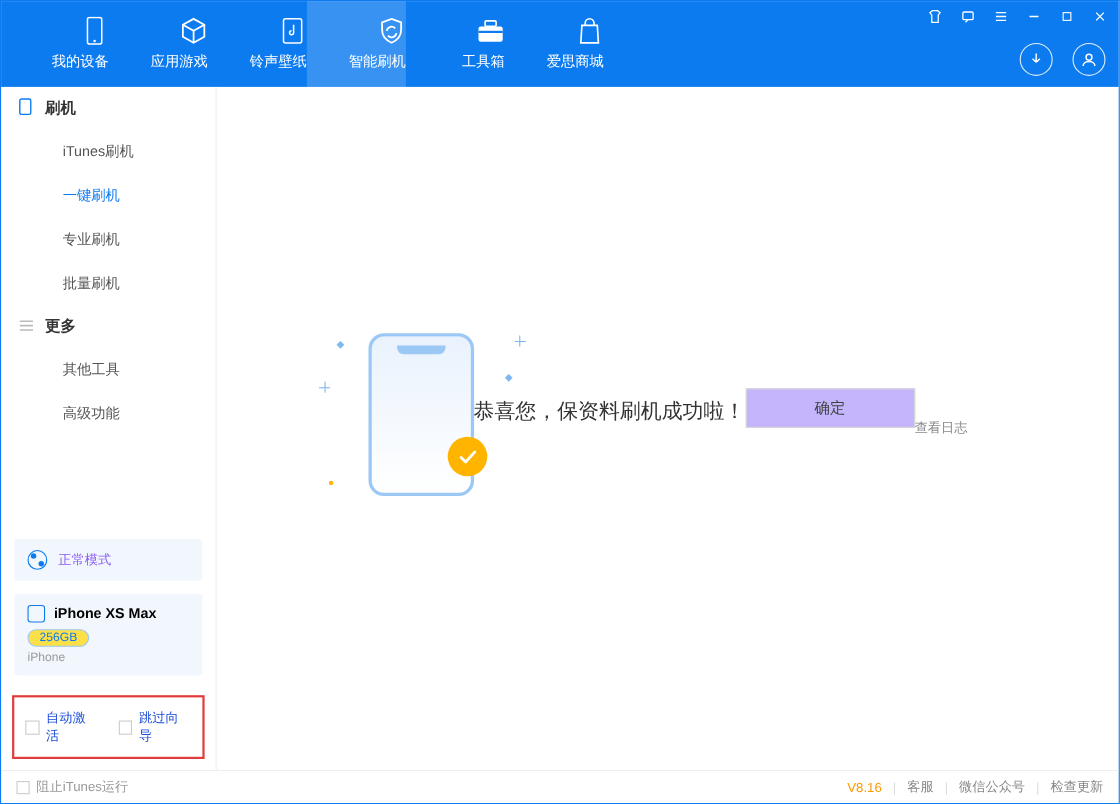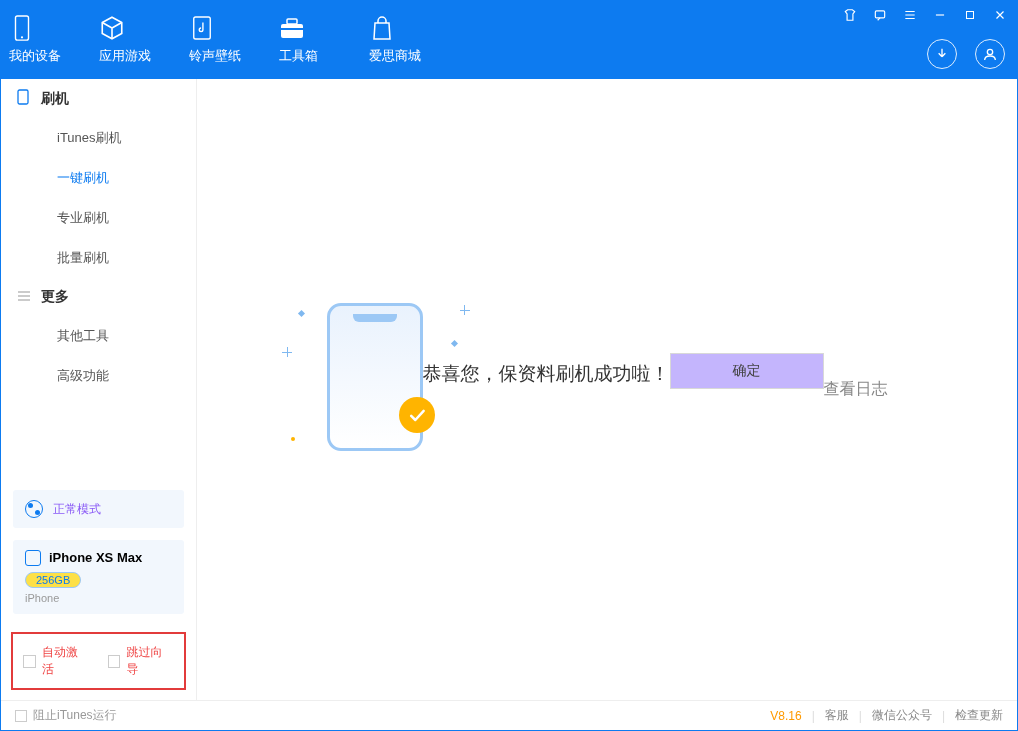--- a/index.html
+++ b/index.html
@@ -5,21 +5,21 @@
 * { margin: 0; padding: 0; box-sizing: border-box; font-family: "Microsoft YaHei", Arial, sans-serif; }
 body { background: #f5f5f5; display: flex; align-items: center; justify-content: center; height: 100vh; }
 .window { width: 1018px; height: 731px; background: #fff; border: 1px solid #0d7bf0; display: flex; flex-direction: column; position: relative; }
 .titlebar { height: 78px; background: linear-gradient(to bottom, #0d7bf0, #0d7bf0); display: flex; align-items: center; padding: 0 8px; color: #fff; }
 .logo-block { display: flex; align-items: center; gap: 8px; padding: 0 14px; width: 200px; }
 .logo-icon { width: 34px; height: 34px; border: 2px solid #fff; border-radius: 50%; display: flex; align-items: center; justify-content: center; font-weight: bold; font-size: 18px; font-style: italic; }
 .logo-text { display: flex; flex-direction: column; line-height: 1.1; }
 .logo-text .t1 { font-size: 19px; font-weight: bold; letter-spacing: 1px; }
 .logo-text .t2 { font-size: 11px; opacity: .9; }
 .nav { display: flex; height: 100%; }
-.nav-item { width: 90px; display: flex; flex-direction: column; align-items: flex-start; justify-content: center; gap: 6px; cursor: pointer; font-size: 13px; }
+.nav-item { width: 90px; display: flex; flex-direction: column; align-items: flex-end; justify-content: center; gap: 6px; cursor: pointer; font-size: 13px; }
 .nav-item.active { background: rgba(255,255,255,.18); }
 .nav-item .ico { width: 26px; height: 26px; display: flex; align-items: center; justify-content: center; }
 .win-controls-top { position: absolute; top: 4px; right: 6px; display: flex; gap: 8px; align-items: center; }
 .win-controls-top span { width: 22px; height: 20px; display: flex; align-items: center; justify-content: center; color: #fff; cursor: pointer; font-size: 14px; }
 .win-controls-bottom { position: absolute; top: 38px; right: 12px; display: flex; gap: 18px; align-items: center; }
 .win-controls-bottom span { width: 30px; height: 30px; border: 1.5px solid rgba(255,255,255,.85); border-radius: 50%; display: flex; align-items: center; justify-content: center; color: #fff; cursor: pointer; }
 
 .body { flex: 1; display: flex; min-height: 0; }
 .sidebar { width: 196px; border-right: 1px solid #eee; display: flex; flex-direction: column; }
 .side-group-title { display: flex; align-items: center; gap: 10px; padding: 10px 16px; color: #333; font-size: 14px; font-weight: 600; }
@@ -30,41 +30,41 @@
 .mode-box, .device-box { margin: 6px 12px; background: #f2f7fd; border-radius: 3px; padding: 10px 12px; }
 .mode-box { display: flex; align-items: center; gap: 10px; color: #8b5cf6; font-size: 12px; }
 .mode-box .micon { width: 18px; height: 18px; border: 1.5px solid #0d7bf0; border-radius: 50%; position: relative; }
 .mode-box .micon::before, .mode-box .micon::after { content: ""; position: absolute; width: 5px; height: 5px; background: #0d7bf0; border-radius: 50%; }
 .mode-box .micon::before { top: 2px; left: 2px; }
 .mode-box .micon::after { bottom: 2px; right: 2px; }
 .device-box .row1 { display: flex; align-items: flex-start; gap: 8px; font-size: 13px; font-weight: 700; }
 .device-box .row1 .dicon { width: 16px; height: 16px; border: 1.5px solid #0d7bf0; border-radius: 3px; }
 .device-box .capacity { display: inline-block; margin-top: 6px; padding: 1px 10px; font-size: 11px; color: #0d7bf0; border: 1px solid #9cc8f5; border-radius: 10px; background: #fde047; }
 .device-box .sub { margin-top: 4px; font-size: 11px; color: #999; }
-.bottom-options { border: 2px solid #e23b3b; margin: 12px 10px 10px 10px; padding: 10px 10px; display: flex; gap: 18px; font-size: 12px; color: #ef4444; }
+.bottom-options { border: 2px solid #e23b3b; margin: 12px 10px 10px 10px; padding: 10px 10px; display: flex; gap: 18px; font-size: 12px; color: #1d4ed8; }
 .chk { display: flex; align-items: center; gap: 6px; cursor: pointer; }
 .chk .box { width: 13px; height: 13px; border: 1px solid #ccc; background: #fff; }
 
 .main { flex: 1; position: relative; display: flex; flex-direction: row; align-items: center; justify-content: center; }
 .illus { width: 96px; height: 148px; position: relative; margin-bottom: 26px; }
 .phone { position: absolute; inset: 0; border: 3px solid #9cc8f5; border-radius: 14px; background: linear-gradient(to bottom, #e9f2fd, #fff); }
 .phone::before { content: ""; position: absolute; top: 8px; left: 50%; transform: translateX(-50%); width: 44px; height: 8px; background: #9cc8f5; border-radius: 0 0 6px 6px; }
 .check-badge { position: absolute; right: -12px; bottom: 18px; width: 36px; height: 36px; background: #ffb400; border-radius: 50%; display: flex; align-items: center; justify-content: center; }
 .check-badge svg { width: 20px; height: 20px; }
 .sparkle { position: absolute; background: #7fb8f0; }
 .sk1 { width: 5px; height: 5px; top: 8px; left: -28px; transform: rotate(45deg); }
 .sk2 { width: 5px; height: 5px; top: 38px; right: -34px; transform: rotate(45deg); }
 .sk3 { width: 4px; height: 4px; bottom: 10px; left: -36px; border-radius: 50%; background: #ffb400; }
 .sk4 { width: 1px; height: 10px; top: 44px; left: -40px; }
 .sk5 { width: 10px; height: 1px; top: 49px; left: -45px; }
 .sk6 { width: 1px; height: 10px; top: 2px; right: -42px; }
 .sk7 { width: 10px; height: 1px; top: 7px; right: -47px; }
 .success-msg { font-size: 19px; color: #333; margin-bottom: 32px; }
 .ok-btn { width: 154px; height: 36px; border: 1px solid #d8d8d8; background: #c4b5fd; font-size: 14px; color: #444; cursor: pointer; margin-bottom: 37px; }
-.view-log { font-size: 16px; color: #888; cursor: pointer; }
+.view-log { font-size: 12px; color: #888; cursor: pointer; }
 
 .statusbar { height: 30px; border-top: 1px solid #eee; display: flex; align-items: center; padding: 0 14px; font-size: 12px; color: #999; }
 .statusbar .left { display: flex; align-items: center; gap: 6px; }
 .statusbar .left .box { width: 12px; height: 12px; border: 1px solid #ccc; }
 .statusbar .right { margin-left: auto; display: flex; align-items: center; gap: 10px; }
 .statusbar .right .link { color: #888; cursor: pointer; }
 .statusbar .sep { color: #ddd; }
 .version { color: #ff9a00; }
 </style>
 </head>
@@ -140,20 +140,29 @@
         <span>应用游戏</span>
       </div>
       <div class="nav-item">
         <span class="ico">
             <svg width="22" height="26" viewBox="0 0 24 28" fill="none" stroke="#fff" stroke-width="1.5">
               <rect x="3" y="2" width="18" height="24" rx="2"></rect>
               <path d="M13 8v8a2 2 0 1 1-2-2"></path>
             </svg>
           </span>
         <span>铃声壁纸</span>
+      </div>
+      <div class="nav-item active">
+        <span class="ico">
+            <svg width="26" height="26" viewBox="0 0 24 24" fill="none" stroke="#fff" stroke-width="1.5">
+              <path d="M12 2l8 3v6c0 5-3 9-8 11-5-2-8-6-8-11V5z"></path>
+              <path d="M8 12a4 4 0 0 1 7-2m1 4a4 4 0 0 1-7 2"></path>
+            </svg>
+          </span>
+        <span>智能刷机</span>
       </div>
       <div class="nav-item">
         <span class="ico">
             <svg width="26" height="24" viewBox="0 0 26 24" fill="#fff">
               <rect x="2" y="8" width="22" height="14" rx="2"></rect>
               <rect x="8" y="3" width="10" height="5" rx="1" fill="none" stroke="#fff" stroke-width="1.5"></rect>
               <rect x="2" y="12" width="22" height="2" fill="#0d7bf0"></rect>
             </svg>
           </span>
         <span>工具箱</span>

